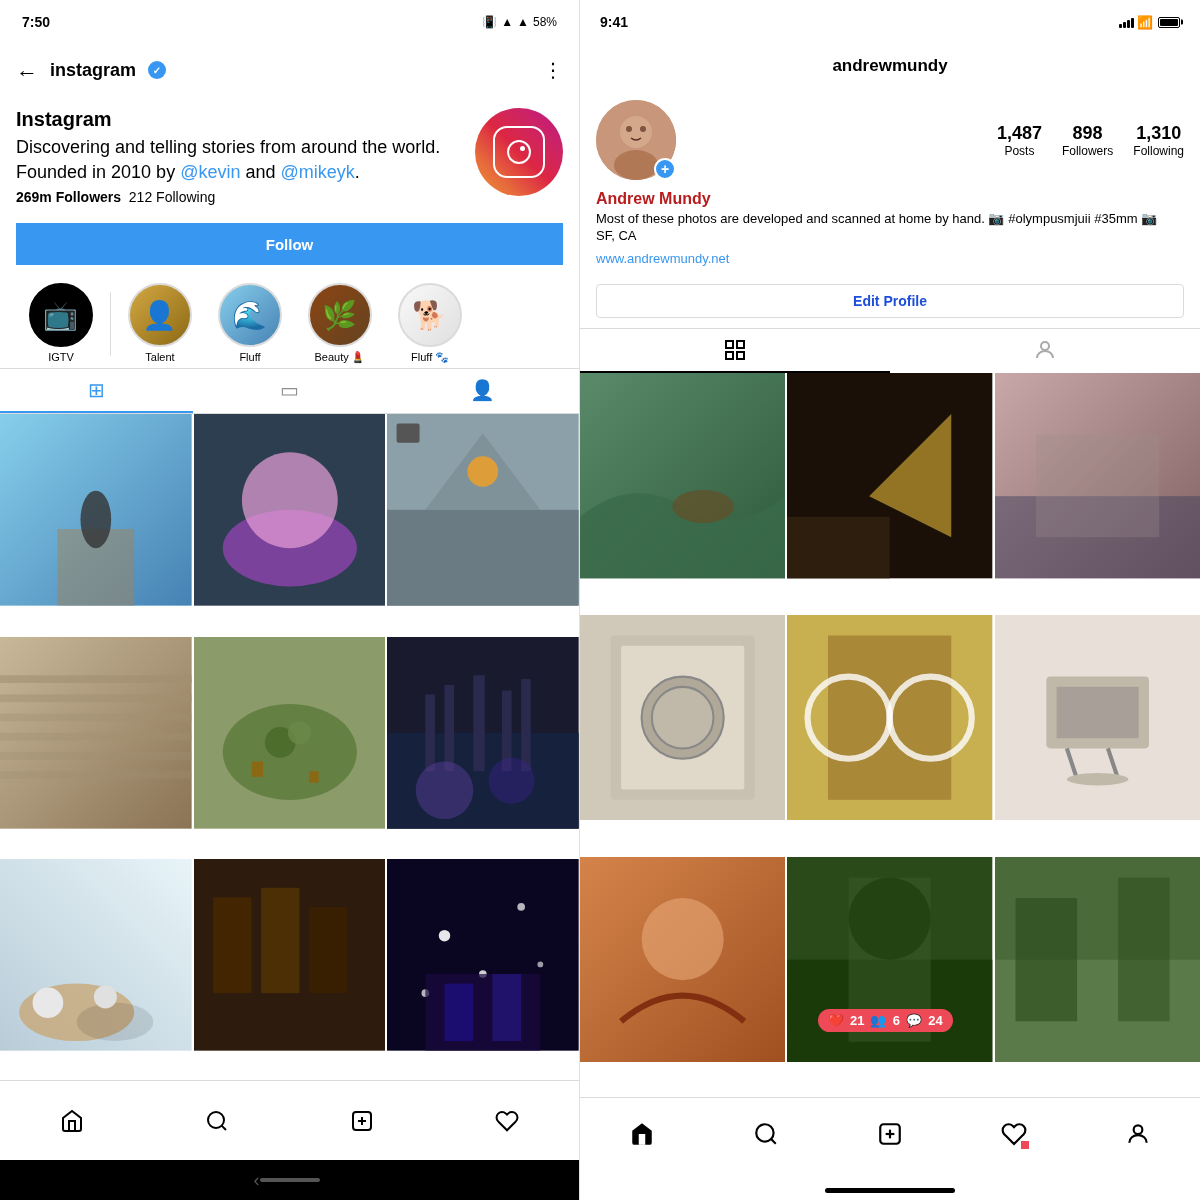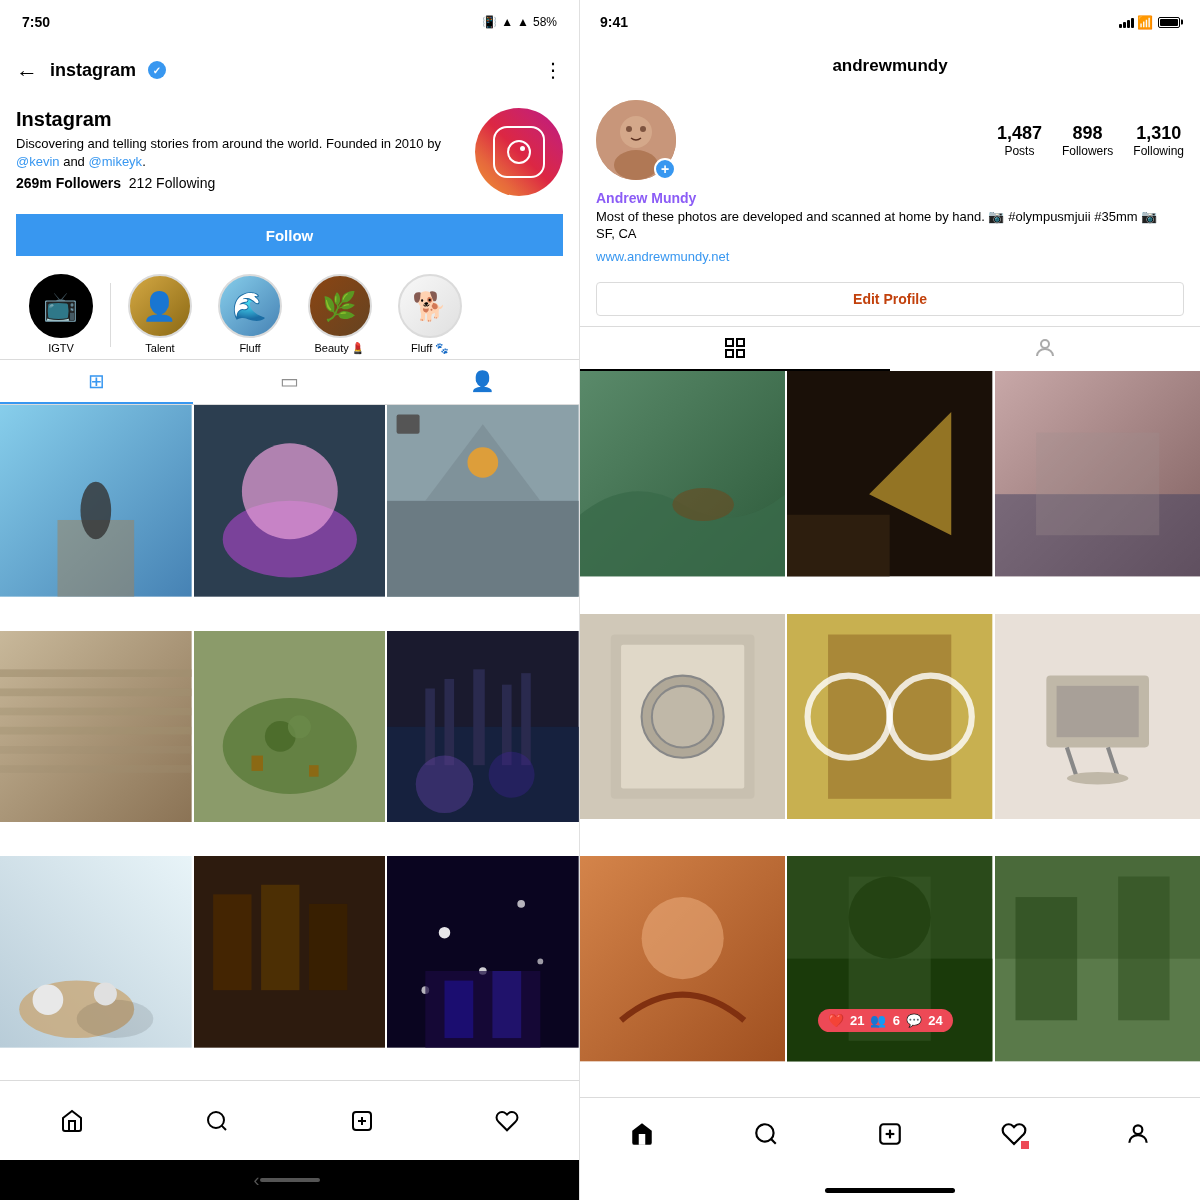--- a/index.html
+++ b/index.html
@@ -146,21 +146,21 @@
     .profile-info-left {
       flex: 1;
     }
     .profile-username-big {
       font-size: 20px;
       font-weight: 700;
       color: #000;
       margin-bottom: 4px;
     }
     .profile-bio {
-      font-size: 13px;
+      font-size: 18px;
       color: #000;
       line-height: 1.4;
       margin-bottom: 4px;
     }
     .followers-line {
       font-size: 14px;
       color: #000;
       margin-top: 4px;
     }
     .followers-line strong {
@@ -402,23 +402,23 @@
       font-size: 18px;
       font-weight: 700;
       color: #000;
     }
     .stat-label {
       font-size: 12px;
       color: #000;
     }
 
     .profile-name-right {
-      font-size: 14px;
+      font-size: 16px;
       font-weight: 700;
-      color: #8b5cf6;
+      color: #b91c1c;
       margin-top: 10px;
     }
     .profile-bio-right {
       font-size: 13px;
       color: #000;
       line-height: 1.4;
       margin-top: 2px;
     }
     .profile-link {
       font-size: 13px;
@@ -431,21 +431,21 @@
     }
 
     .edit-profile-btn {
       margin: 10px 16px;
       height: 34px;
       background: #fff;
       border: 1px solid #dbdbdb;
       border-radius: 4px;
       font-size: 14px;
       font-weight: 600;
-      color: #c2410c;
+      color: #1d4ed8;
       width: calc(100% - 32px);
       cursor: pointer;
     }
 
     .tabs-right {
       display: flex;
       border-top: 1px solid #dbdbdb;
       flex-shrink: 0;
     }
     .tab-right {

